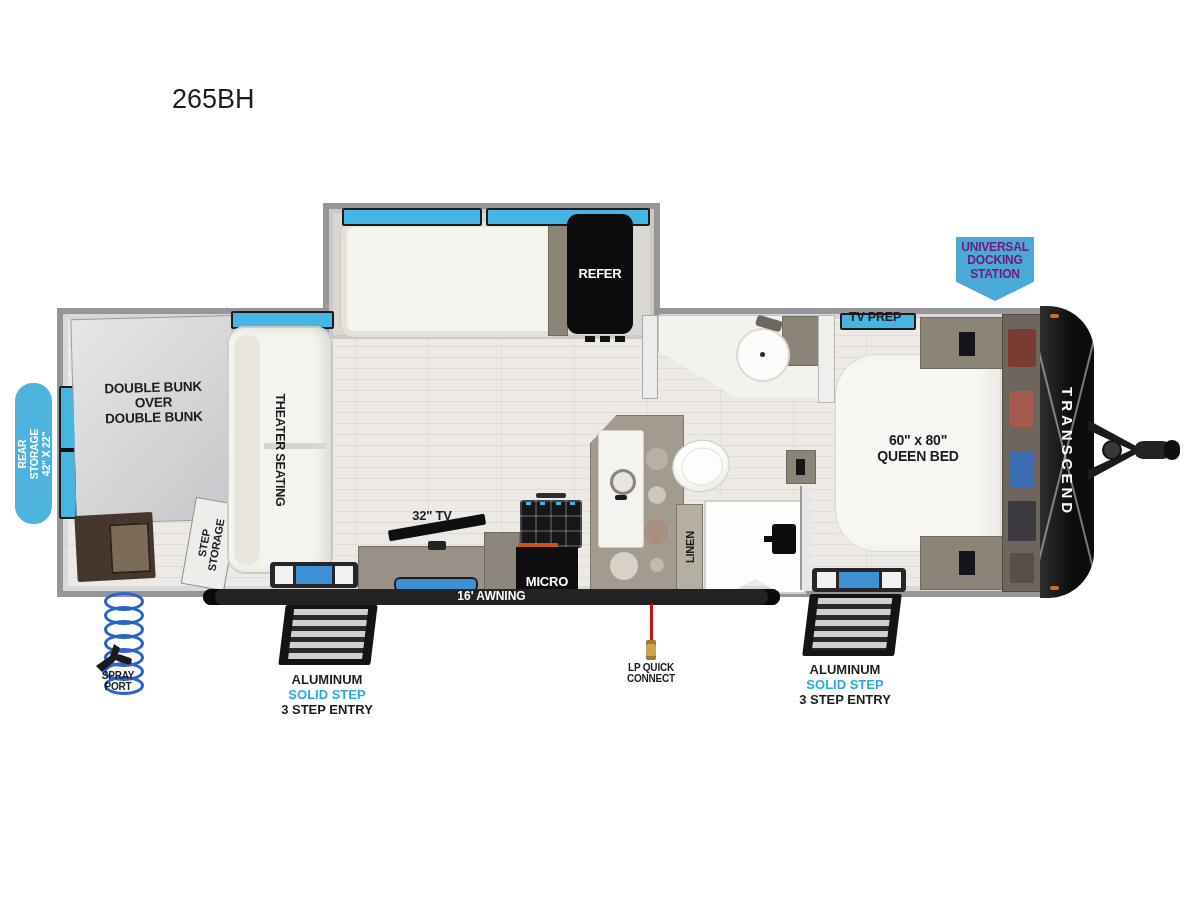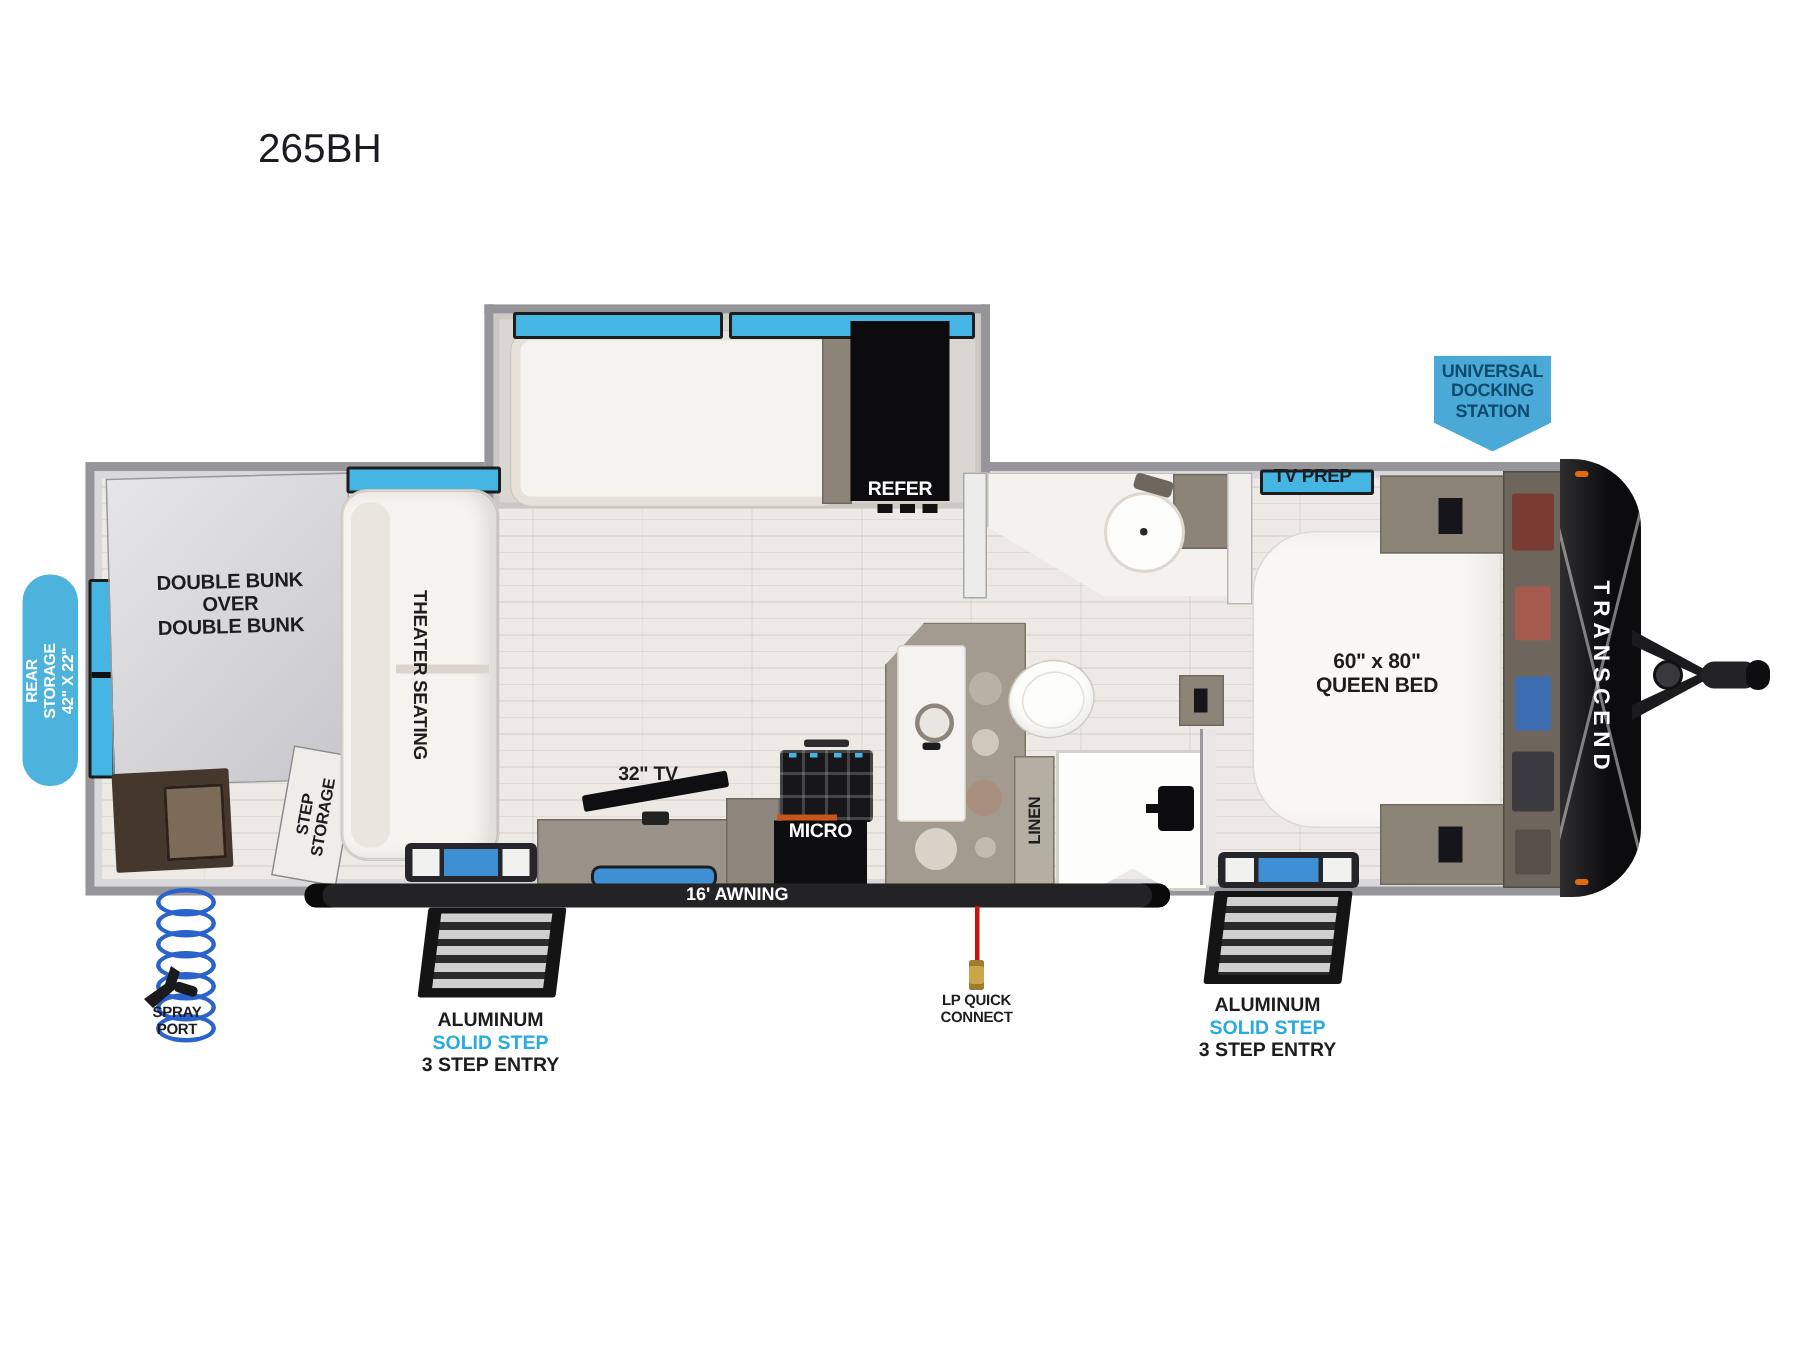--- a/index.html
+++ b/index.html
@@ -38,29 +38,29 @@
 
   <div class="a slide" style="left:323px;top:203px;width:325px;height:130px;"></div>
 
   <div class="a white-f" style="left:340px;top:220px;width:220px;height:116px;border-radius:14px;box-shadow:inset 0 0 0 6px #e6e2d9;"></div>
   <div class="a taupe" style="left:548px;top:218px;width:18px;height:116px;"></div>
 
 
   <div class="a win" style="left:342px;top:208px;width:136px;height:14px;"></div>
   <div class="a win" style="left:486px;top:208px;width:160px;height:14px;"></div>
 
-  <div class="a" style="left:567px;top:214px;width:66px;height:120px;background:#0c0c0e;border-radius:0;display:flex;align-items:flex-end;justify-content:center;">
+  <div class="a" style="left:567px;top:214px;width:66px;height:120px;background:#0c0c0e;border-radius:11px;display:flex;align-items:center;justify-content:center;">
     <span class="lbl" style="color:#fff;font-size:13px;">REFER</span>
   </div>
   <div class="a" style="left:585px;top:336px;width:10px;height:6px;background:#111;"></div>
   <div class="a" style="left:600px;top:336px;width:10px;height:6px;background:#111;"></div>
   <div class="a" style="left:615px;top:336px;width:10px;height:6px;background:#111;"></div>
 
   <div class="a callout" style="left:956px;top:237px;width:78px;height:64px;clip-path:polygon(0 0,100% 0,100% 70%,50% 100%,0 70%);">
-    <div class="lbl" style="padding-top:4px;font-size:12px;color:#0c4a6e;line-height:1.12;">UNIVERSAL
+    <div class="lbl" style="padding-top:4px;font-size:12px;color:#701a75;line-height:1.12;">UNIVERSAL
 DOCKING
 STATION</div>
   </div>
 
   <div class="a" style="left:15px;top:383px;width:37px;height:141px;background:#4db3dd;border-radius:18px;">
     <span class="vlabel" style="font-size:10.5px;color:#fff;line-height:1.15;">REAR STORAGE
 42" X 22"</span>
   </div>
 
   <div class="a win" style="left:59px;top:386px;width:14px;height:129px;">
@@ -96,21 +96,21 @@
   <div class="a" style="left:520px;top:500px;width:62px;height:48px;background:#17171a;border-radius:3px;
               background-image:repeating-linear-gradient(90deg,rgba(200,200,200,.25) 0 2px,transparent 2px 15px),
                                repeating-linear-gradient(180deg,rgba(200,200,200,.25) 0 2px,transparent 2px 15px);">
     <div class="a" style="left:16px;top:-7px;width:30px;height:5px;background:#2c2c2e;border-radius:2px;"></div>
     <div class="a" style="left:6px;top:2px;width:5px;height:3px;background:#45b5e3;"></div>
     <div class="a" style="left:20px;top:2px;width:5px;height:3px;background:#45b5e3;"></div>
     <div class="a" style="left:36px;top:2px;width:5px;height:3px;background:#45b5e3;"></div>
     <div class="a" style="left:50px;top:2px;width:5px;height:3px;background:#45b5e3;"></div>
   </div>
 
-  <div class="a" style="left:516px;top:547px;width:62px;height:43px;background:#0e0e10;display:flex;align-items:flex-start;justify-content:center;">
+  <div class="a" style="left:516px;top:547px;width:62px;height:43px;background:#0e0e10;display:flex;align-items:flex-end;justify-content:center;">
     <div class="a" style="left:2px;top:-4px;width:40px;height:4px;background:#c8561c;"></div>
     <span class="lbl" style="color:#fff;font-size:13px;">MICRO</span>
   </div>
 
   <div class="a" style="left:590px;top:415px;width:92px;height:175px;background:#a39b90;border:1px solid #7e7669;
               clip-path:polygon(0 16%,28% 0,100% 0,100% 100%,0 100%);"></div>
   <div class="a" style="left:598px;top:430px;width:44px;height:116px;background:#f4f3f0;border:1px solid #d3cfc7;border-radius:3px;">
     <div class="circle a" style="left:11px;top:38px;width:20px;height:20px;border:3px solid #8b857a;background:#e8e6e1;"></div>
     <div class="a" style="left:16px;top:64px;width:12px;height:5px;background:#1c1c1e;border-radius:2px;"></div>
   </div>

